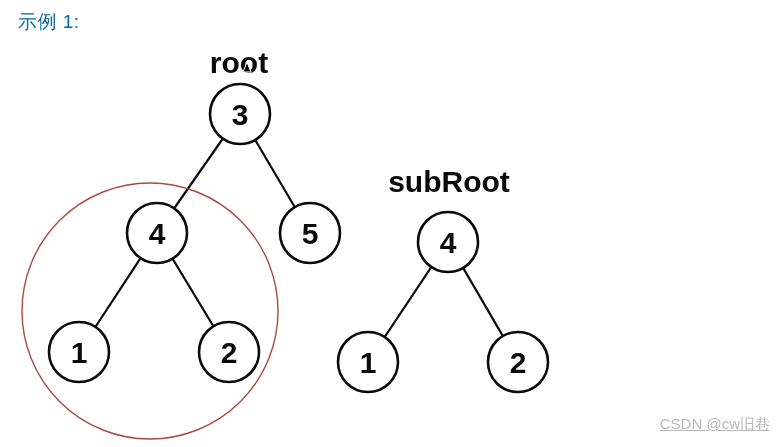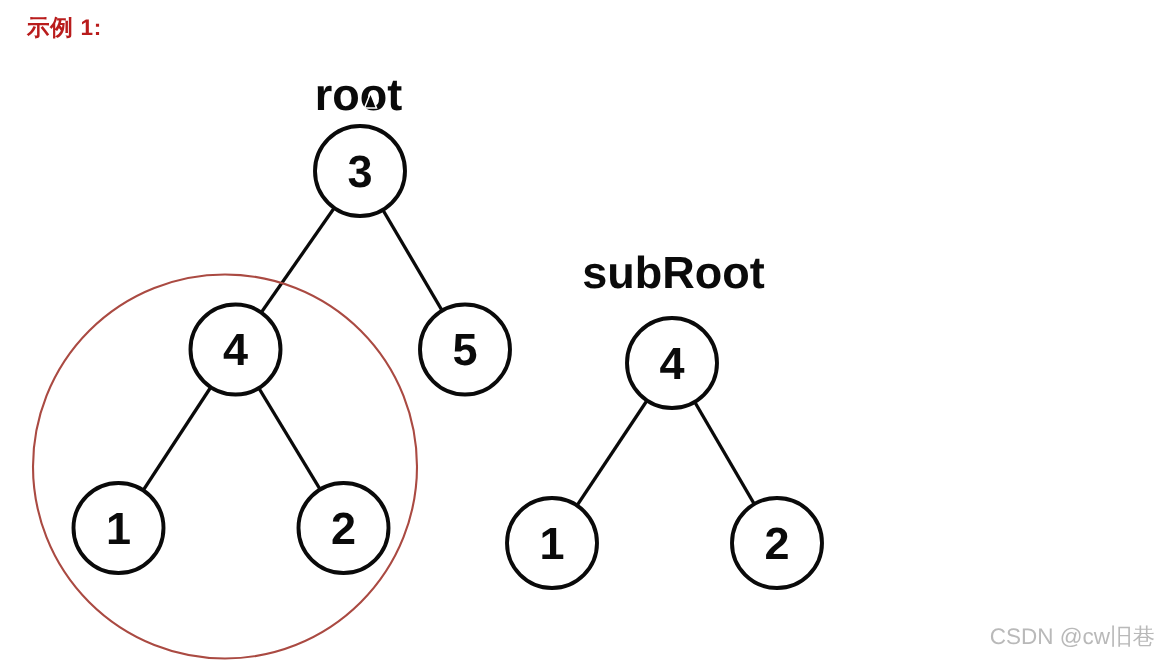--- a/index.html
+++ b/index.html
@@ -8,31 +8,32 @@
     width: 776px;
     height: 447px;
     background: #ffffff;
     overflow: hidden;
     font-family: "Liberation Sans", sans-serif;
   }
   .example-label {
     position: absolute;
     left: 18px;
     top: 9px;
-    font-size: 15px;
-    font-weight: bold;
-    color: #b91c1c;
+    font-size: 19px;
+    font-weight: normal;
+    color: #0369a1;
     letter-spacing: 0.5px;
   }
   .watermark {
     position: absolute;
     right: 6px;
     bottom: 13px;
     font-size: 15px;
     color: #b9b9b9;
+    text-decoration: underline;
   }
   svg.diagram { position: absolute; left: 0; top: 0; }
   svg.diagram text {
     font-family: "Liberation Sans", sans-serif;
     font-weight: bold;
     fill: #0a0a0a;
   }
 </style>
 </head>
 <body>

